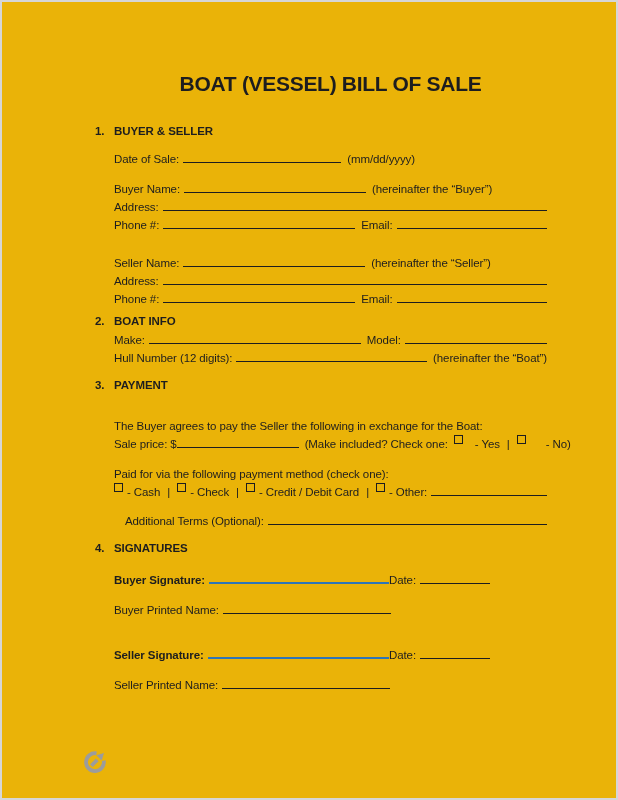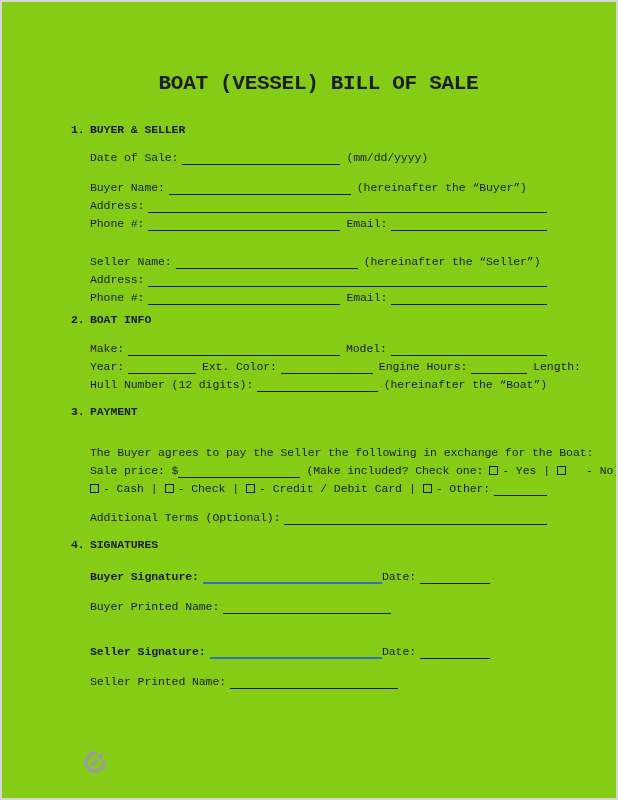--- a/index.html
+++ b/index.html
@@ -5,47 +5,48 @@
   :root{
     --sig:#2E75B6;
     --ink:#1d1d1f;
     --frame:#d6d6d6;
     --logo:#9c9c9c;
   }
   *{box-sizing:border-box;margin:0;padding:0;}
   html,body{background:#fff;}
   .page{
     width:618px;height:800px;
-    background:#84cc16;
+    background:#eab308;
     border:2px solid var(--frame);
     position:relative;
-    font-family:Liberation Mono, monospace;
+    font-family:Liberation Sans, sans-serif;
     font-size:11.5px;
     color:var(--ink);
     letter-spacing:-0.1px;
     overflow:hidden;
+    padding-left:24px;
   }
   .doc{padding:0 69px 0 88px;}
   .title{
     margin-top:70px;
     text-align:center;
     font-size:21px;
     font-weight:bold;
     letter-spacing:-0.3px;
   }
   .sec-head{
     display:flex;
     margin-left:-19px;
     font-weight:bold;
     line-height:18px;
   }
   .sec-num{width:19px;}
   .row{
     display:flex;
-    align-items:center;
+    align-items:flex-start;
     line-height:18px;
     white-space:nowrap;
   }
   .lbl{flex:0 0 auto;}
   .blank{
     border-bottom:1px solid var(--ink);
     height:13px;
     flex:0 0 auto;
     margin-left:4px;
   }
@@ -66,25 +67,25 @@
     margin:0 4px 2px 0;
   }
   .pipe{margin:0 7px;}
   .gap3{margin-left:3px;}
   
   .mt-h1{margin-top:26px;}
   .mt-date{margin-top:10px;}
   .mt-buyer{margin-top:12px;}
   .mt-seller{margin-top:20px;}
   .mt-h2{margin-top:4px;}
-  .mt-make{margin-top:11px;}
+  .mt-make{margin-top:1px;}
   .mt-h3{margin-top:9px;}
   .mt-intro{margin-top:23px;}
   .mt-method{margin-top:12px;}
-  .mt-terms{margin-top:11px;}
+  .mt-terms{margin-top:11px;margin-left:11px;}
   .mt-h4{margin-top:9px;}
   .mt-bsig{margin-top:14px;}
   .mt-print{margin-top:12px;}
   .mt-ssig{margin-top:27px;}
   
   .w-date{width:158px;}
   .w-name{width:182px;}
   .w-phone{width:192px;}
   .w-make{width:212px;}
   .w-year{width:68px;}
@@ -156,54 +157,47 @@
       <span>BOAT INFO</span>
     </div>
 
     <div class="row mt-make">
       <span class="lbl">Make:</span>
       <span class="blank w-make"></span>
       <span class="lbl">Model:</span>
       <span class="blank grow"></span>
     </div>
     <div class="row">
-      <span class="lbl">Year:</span>
-      <span class="blank w-year"></span>
-      <span class="lbl">Ext. Color:</span>
-      <span class="blank w-extcolor"></span>
-      <span class="lbl">Engine Hours:</span>
-      <span class="blank w-hours"></span>
-      <span class="lbl">Length:</span>
-      <span class="blank grow"></span>
-    </div>
-    <div class="row">
       <span class="lbl">Hull Number (12 digits):</span>
       <span class="blank grow"></span>
       <span class="lbl">(hereinafter the “Boat”)</span>
     </div>
 
     <div class="sec-head mt-h3">
       <span class="sec-num">3.</span>
       <span>PAYMENT</span>
     </div>
 
     <div class="row mt-intro">
       <span class="lbl">The Buyer agrees to pay the Seller the following in exchange for the Boat:</span>
     </div>
     <div class="row">
       <span class="lbl">Sale price: $</span>
       <span class="blank w-price" style="margin-left:0;"></span>
       <span class="lbl">(Make included? Check one:</span>
       <span class="cb gap3" style="margin-left:6px;"></span>
-      <span class="lbl" style="margin-left:0;">- Yes</span>
+      <span class="lbl" style="margin-left:8px;">- Yes</span>
       <span class="pipe">|</span>
       <span class="cb"></span>
       <span class="lbl" style="margin-left:16px;">- No)</span>
     </div>
 
+    <div class="row mt-method">
+      <span class="lbl">Paid for via the following payment method (check one):</span>
+    </div>
     <div class="row">
       <span class="cb"></span>
       <span class="lbl">- Cash</span>
       <span class="pipe">|</span>
       <span class="cb"></span>
       <span class="lbl">- Check</span>
       <span class="pipe">|</span>
       <span class="cb"></span>
       <span class="lbl">- Credit / Debit Card</span>
       <span class="pipe">|</span>

